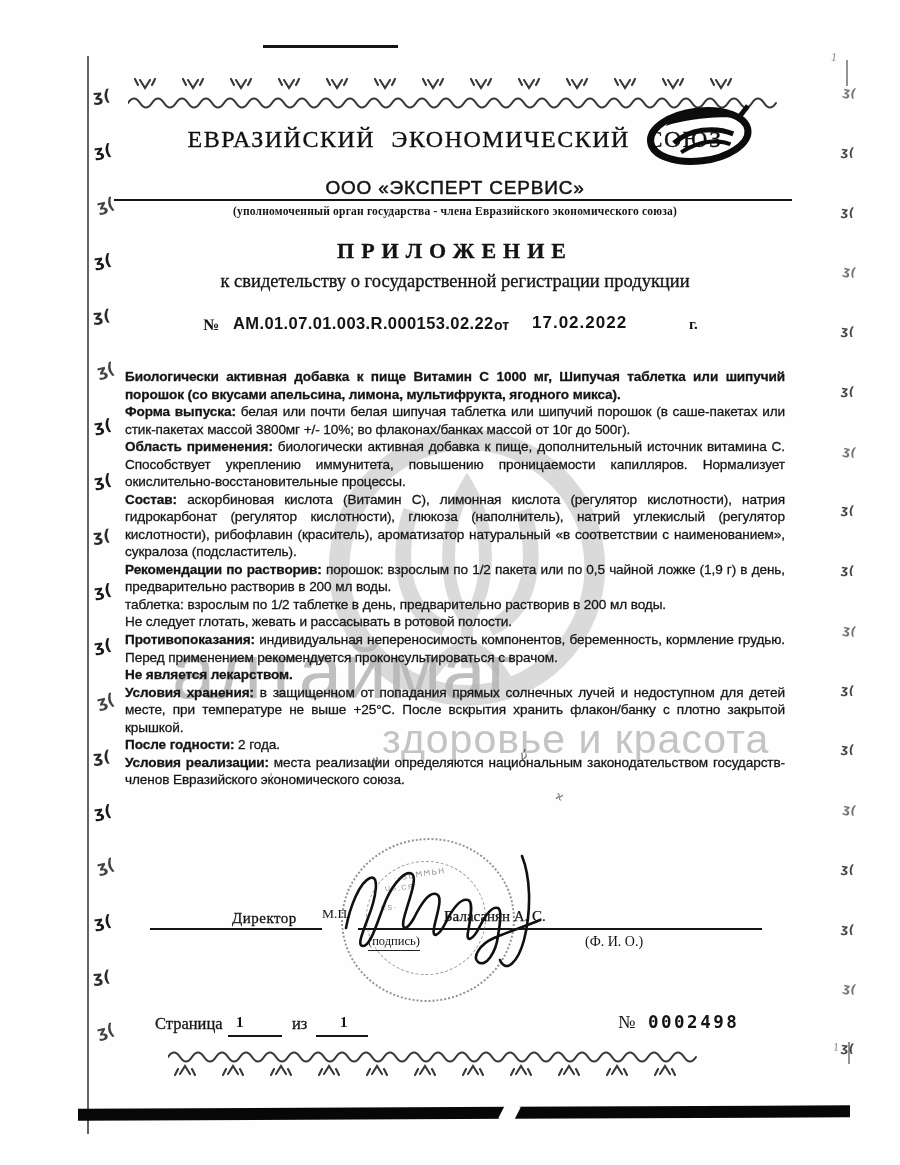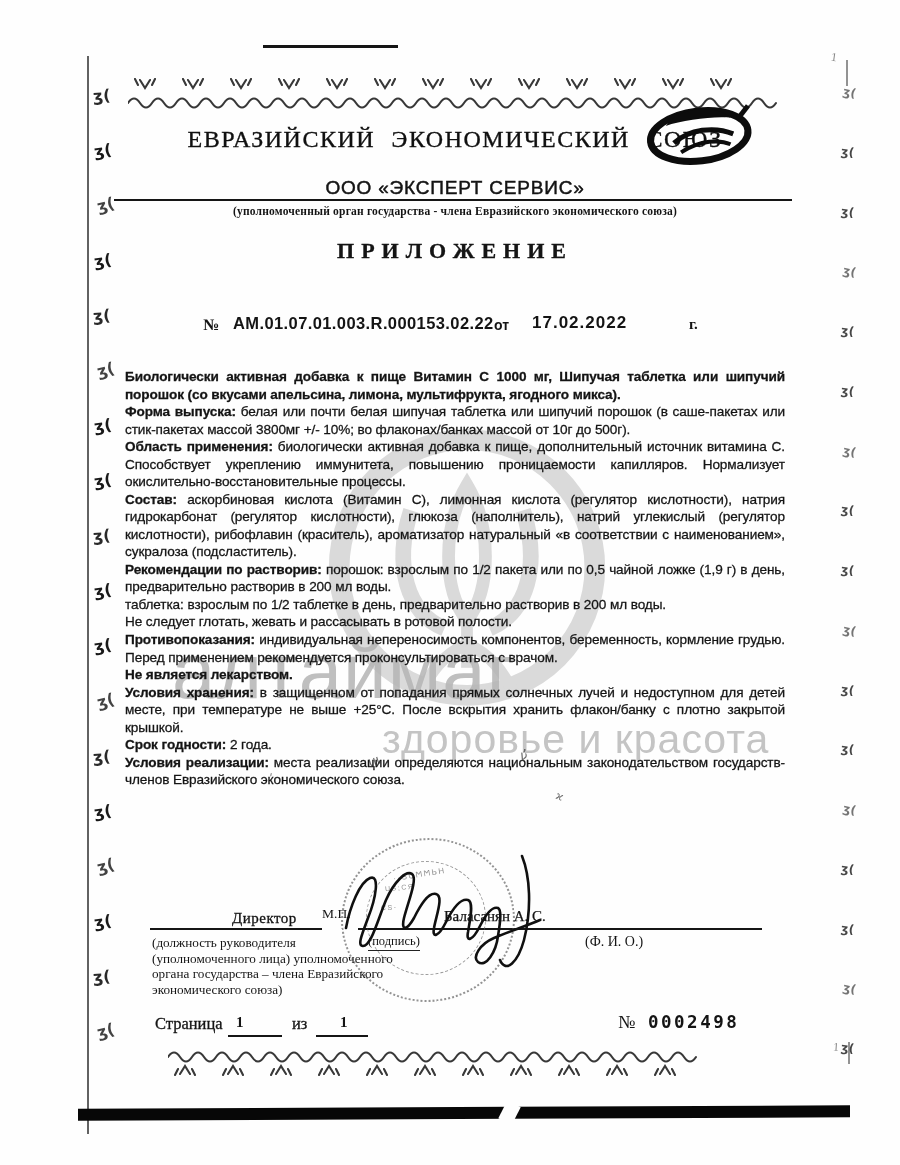--- a/index.html
+++ b/index.html
@@ -153,20 +153,21 @@
       </g>
     </svg>
   </div>
 
   <div class="center-col union-name">ЕВРАЗИЙСКИЙ ЭКОНОМИЧЕСКИЙ СОЮЗ</div>
   <div class="center-col org-name">ООО «ЭКСПЕРТ СЕРВИС»</div>
   <div class="hline" style="left:114px;top:199px;width:678px;height:2px;"></div>
   <div class="center-col org-caption">(уполномоченный орган государства - члена Евразийского экономического союза)</div>
 
   <div class="center-col doc-title">ПРИЛОЖЕНИЕ</div>
+  <div class="center-col doc-subtitle">к свидетельству о государственной регистрации продукции</div>
 
   <div class="numrow">
     <span class="num-label">№</span>
     <span class="reg-number">AM.01.07.01.003.R.000153.02.22</span>
     <span class="date-label">от</span>
     <span class="reg-date">17.02.2022</span>
     <span class="year-suffix">г.</span>
   </div>
 
   <div class="wm" style="left:322px;top:420px;">
@@ -189,21 +190,21 @@
     <p><b>Биологически активная добавка к пище Витамин С 1000 мг, Шипучая таблетка или шипучий порошок (со вкусами апельсина, лимона, мультифрукта, ягодного микса).</b><span></span></p>
     <p><b>Форма выпуска:</b><span> белая или почти белая шипучая таблетка или шипучий порошок (в саше-пакетах или стик-пакетах массой 3800мг +/- 10%; во флаконах/банках массой от 10г до 500г).</span></p>
     <p><b>Область применения:</b><span> биологически активная добавка к пище, дополнительный источник витамина С. Способствует укреплению иммунитета, повышению проницаемости капилляров. Нормализует окислительно-восстановительные процессы.</span></p>
     <p><b>Состав:</b><span> аскорбиновая кислота (Витамин С), лимонная кислота (регулятор кислотности), натрия гидрокарбонат (регулятор кислотности), глюкоза (наполнитель), натрий углекислый (регулятор кислотности), рибофлавин (краситель), ароматизатор натуральный «в соответствии с наименованием», сукралоза (подсластитель).</span></p>
     <p><b>Рекомендации по растворив:</b><span> порошок: взрослым по 1/2 пакета или по 0,5 чайной ложке (1,9 г) в день, предварительно растворив в 200 мл воды.</span></p>
     <p><b></b><span>таблетка: взрослым по 1/2 таблетке в день, предварительно растворив в 200 мл воды.</span></p>
     <p><b></b><span>Не следует глотать, жевать и рассасывать в ротовой полости.</span></p>
     <p><b>Противопоказания:</b><span> индивидуальная непереносимость компонентов, беременность, кормление грудью. Перед применением рекомендуется проконсультироваться с врачом.</span></p>
     <p><b>Не является лекарством.</b><span></span></p>
     <p><b>Условия хранения:</b><span> в защищенном от попадания прямых солнечных лучей и недоступном для детей месте, при температуре не выше +25°С. После вскрытия хранить флакон/банку с плотно закрытой крышкой.</span></p>
-    <p><b>Срок годности:</b><span> 2 года.</span></p>
+    <p><b>После годности:</b><span> 2 года.</span></p>
     <p><b>Условия реализации:</b><span> места реализации определяются национальным законодательством государств-членов Евразийского экономического союза.</span></p>
   </div>
 
   <span class="ink" style="left:368px;top:753px;transform:rotate(-18deg);">ιıι</span>
   <span class="ink" style="left:520px;top:748px;transform:rotate(12deg);">ν̓</span>
   <span class="ink" style="left:264px;top:762px;transform:rotate(-30deg);">ˏ</span>
   <span class="ink" style="left:556px;top:790px;transform:rotate(20deg);font-size:11px;">ϰ</span>
 
   <div class="stamp">
     <div class="stamp-outer"></div>
@@ -215,26 +216,20 @@
 
   <div class="hline" style="left:150px;top:928px;width:172px;height:2px;"></div>
   <div class="hline" style="left:358px;top:928px;width:404px;height:2px;"></div>
 
   <span class="sig-text pos-title">Директор</span>
   <span class="sig-text seal-label">М.П.</span>
   <span class="sig-text signer-name">Баласанян А. С.</span>
   <span class="sig-text sig-caption">(подпись)</span>
   <span class="sig-text name-caption">(Ф. И. О.)</span>
 
-  <div class="sig-text pos-caption">
-    <div>(должность руководителя</div>
-    <div>(уполномоченного лица) уполномоченного</div>
-    <div>органа государства – члена Евразийского</div>
-    <div>экономического союза)</div>
-  </div>
 
   <div class="sig-svg">
     <svg width="234" height="132" viewBox="0 0 234 132">
       <path d="M10,82 C14,60 24,36 34,32 C44,28 40,52 32,72 C26,88 21,100 27,100 C35,100 41,76 50,54 C58,36 70,24 76,28 C82,32 72,56 68,72 C65,84 70,86 78,72 C84,60 92,46 100,48 C108,50 100,70 98,82 C96,92 102,92 110,76 C116,64 124,52 132,54 C138,56 134,74 132,86 C130,96 136,96 144,80 C150,68 156,60 162,62 C166,64 164,78 162,90 C160,106 150,122 142,116 C136,111 144,98 158,92 C172,86 190,80 204,74"></path>
       <path d="M186,10 C194,30 196,62 188,94 C182,116 170,128 164,114"></path>
     </svg>
   </div>
 
   <span class="foot page-label">Страница</span>
   <span class="foot page-cur">1</span>

